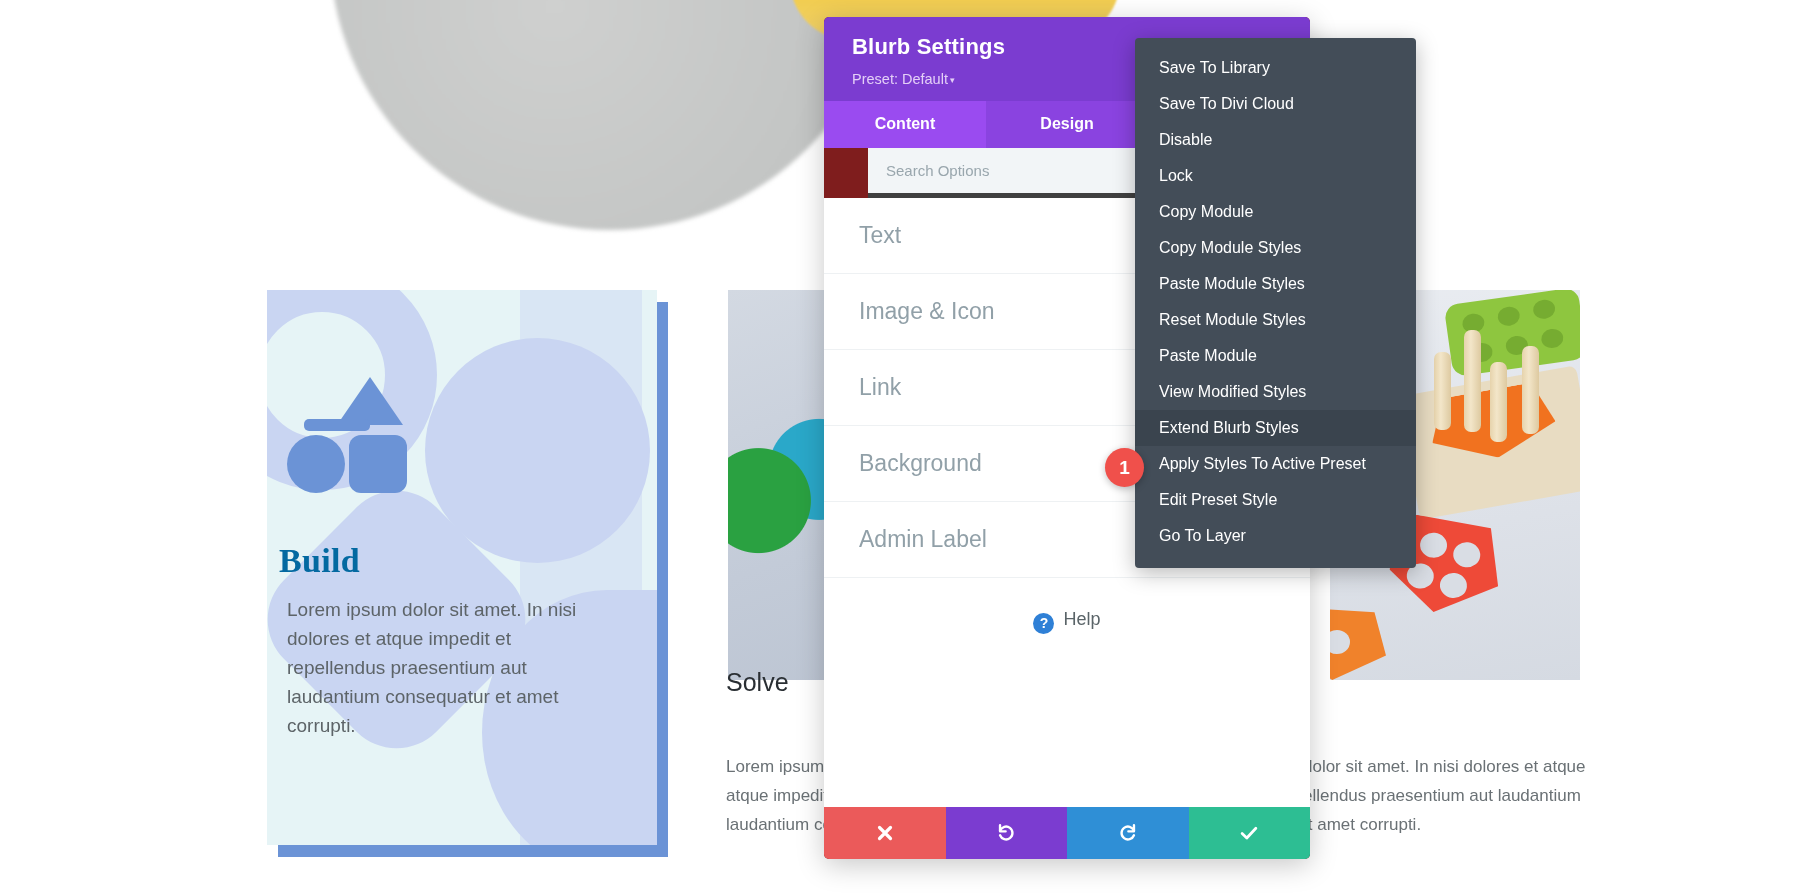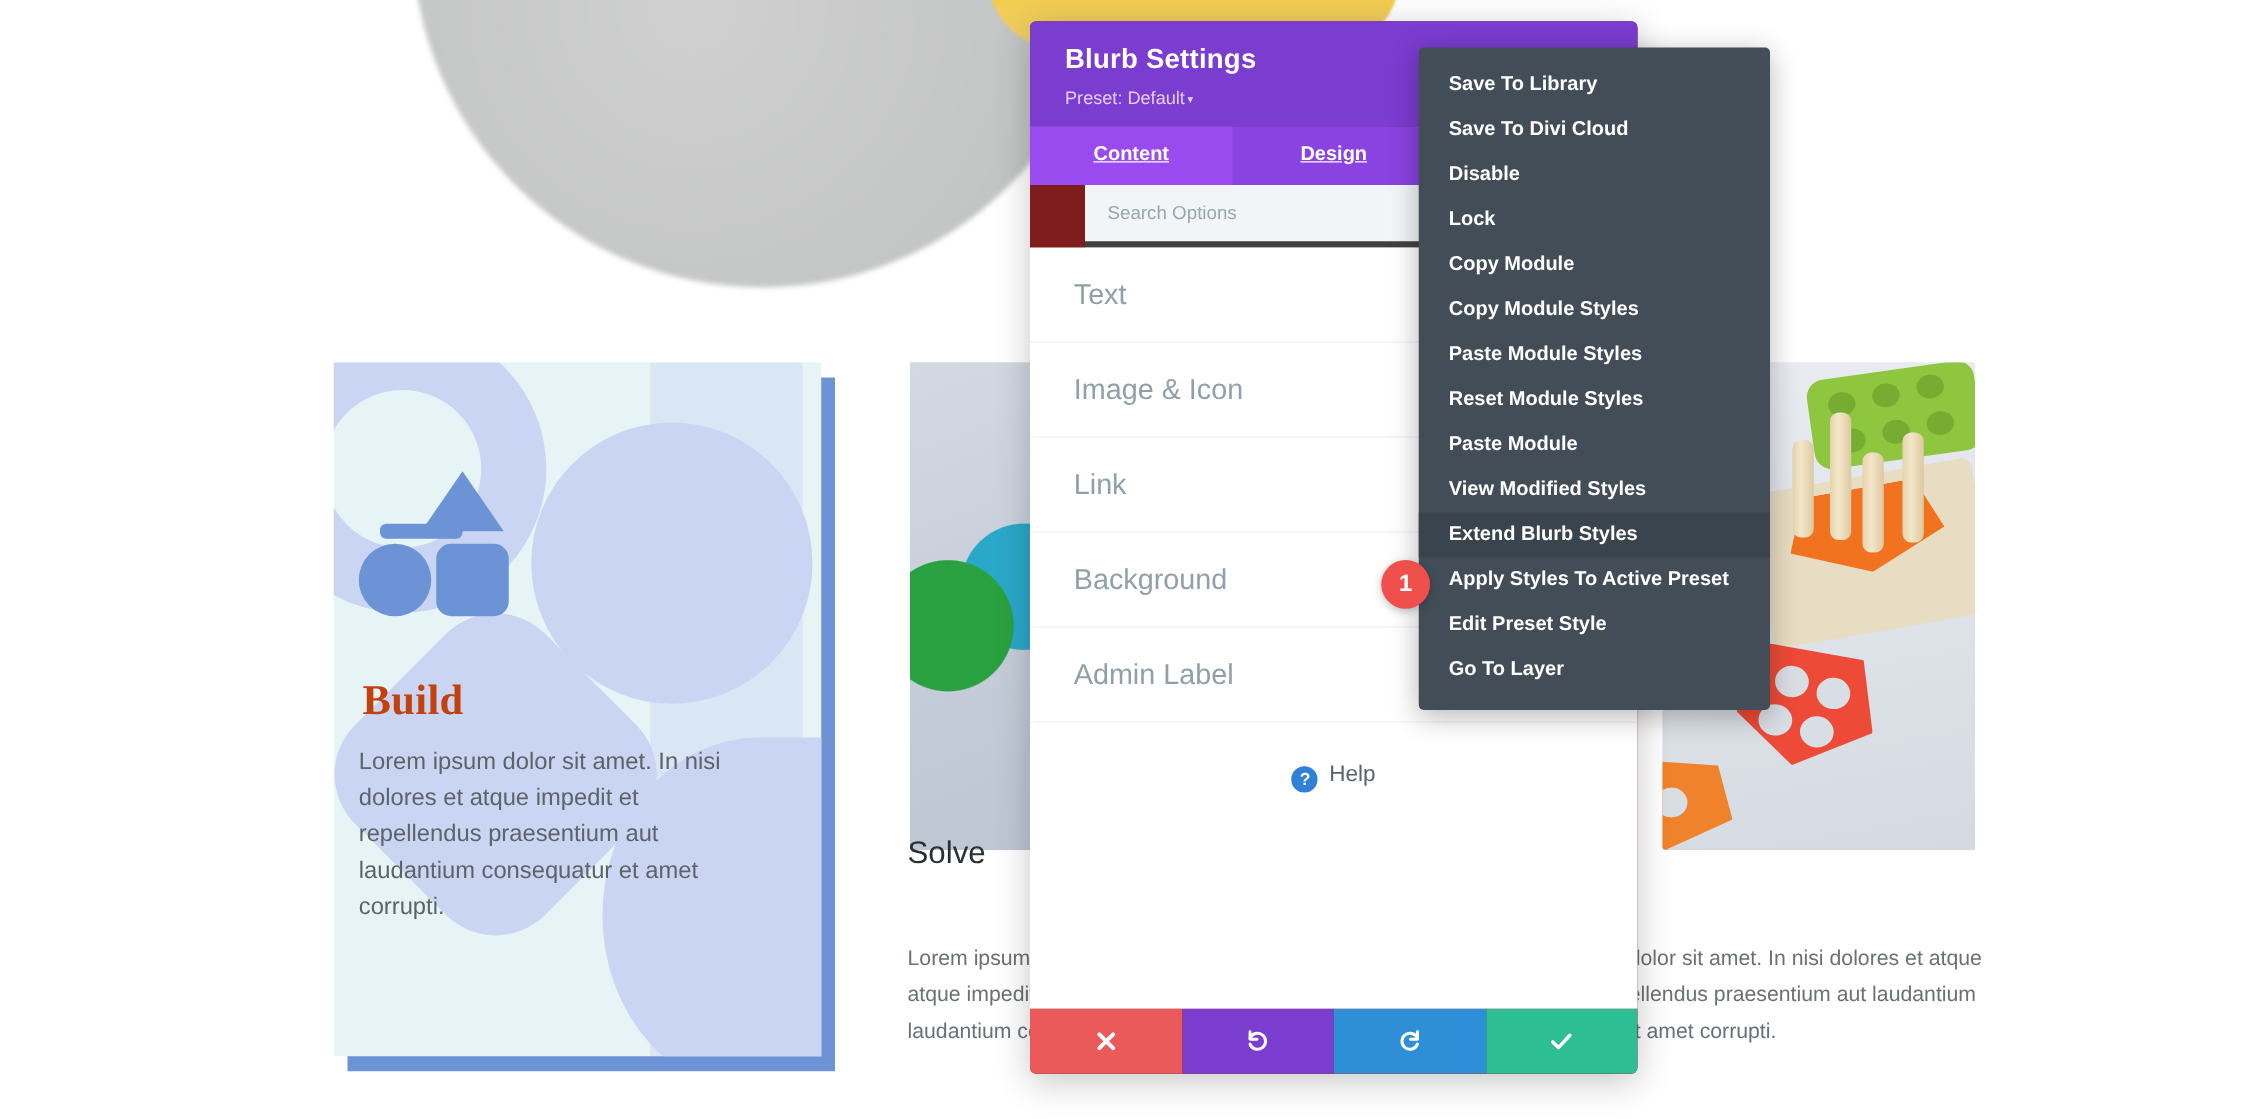--- a/index.html
+++ b/index.html
@@ -105,25 +105,25 @@
     width: 58px; height: 58px; border-radius: 50%;
     background: #6b93d6;
   }
   .ib-square {
     position: absolute; left: 62px; top: 58px;
     width: 58px; height: 58px; border-radius: 12px;
     background: #6b93d6;
   }
 
   .cb-title {
-    position: absolute; left: 23px; top: 252px;
+    position: absolute; left: 12px; top: 252px;
     font-family: "Liberation Serif", serif;
     font-weight: 700;
     font-size: 34px;
-    color: #c2410c;
+    color: #0369a1;
     letter-spacing: 0.3px;
   }
   .cb-body {
     position: absolute; left: 20px; top: 305px;
     width: 290px;
     font-size: 19px;
     line-height: 29px;
     color: #5d6468;
   }
 
@@ -257,21 +257,20 @@
     flex: 0 0 auto;
   }
   .modal-tab {
     flex: 1 1 0;
     text-align: center;
     color: #ffffff;
     font-size: 16px;
     font-weight: 700;
     padding: 14px 0 15px 0;
     cursor: pointer;
-    text-decoration: underline;
   }
   .modal-tab.active { background: #9a4bf0; }
 
   .search-bar {
     background: #f2f5f7;
     border-bottom: 5px solid #404040;
     padding: 13px 16px;
     flex: 0 0 auto;
     margin-left: 44px;
   }
@@ -331,21 +330,21 @@
     background: #434d58;
     border-radius: 4px;
     padding: 12px 0 14px 0;
     box-shadow: 0 5px 22px rgba(0,0,0,0.28);
     z-index: 30;
   }
   .ctx-item {
     padding: 7px 24px 7px 24px;
     color: #ffffff;
     font-size: 16px;
-    font-weight: 700;
+    font-weight: 400;
     line-height: 22px;
     cursor: pointer;
     white-space: nowrap;
   }
   .ctx-item.highlight { background: #3a444e; }
 
   .step-badge {
     position: absolute;
     left: 1105px; top: 448px;
     width: 39px; height: 39px;

